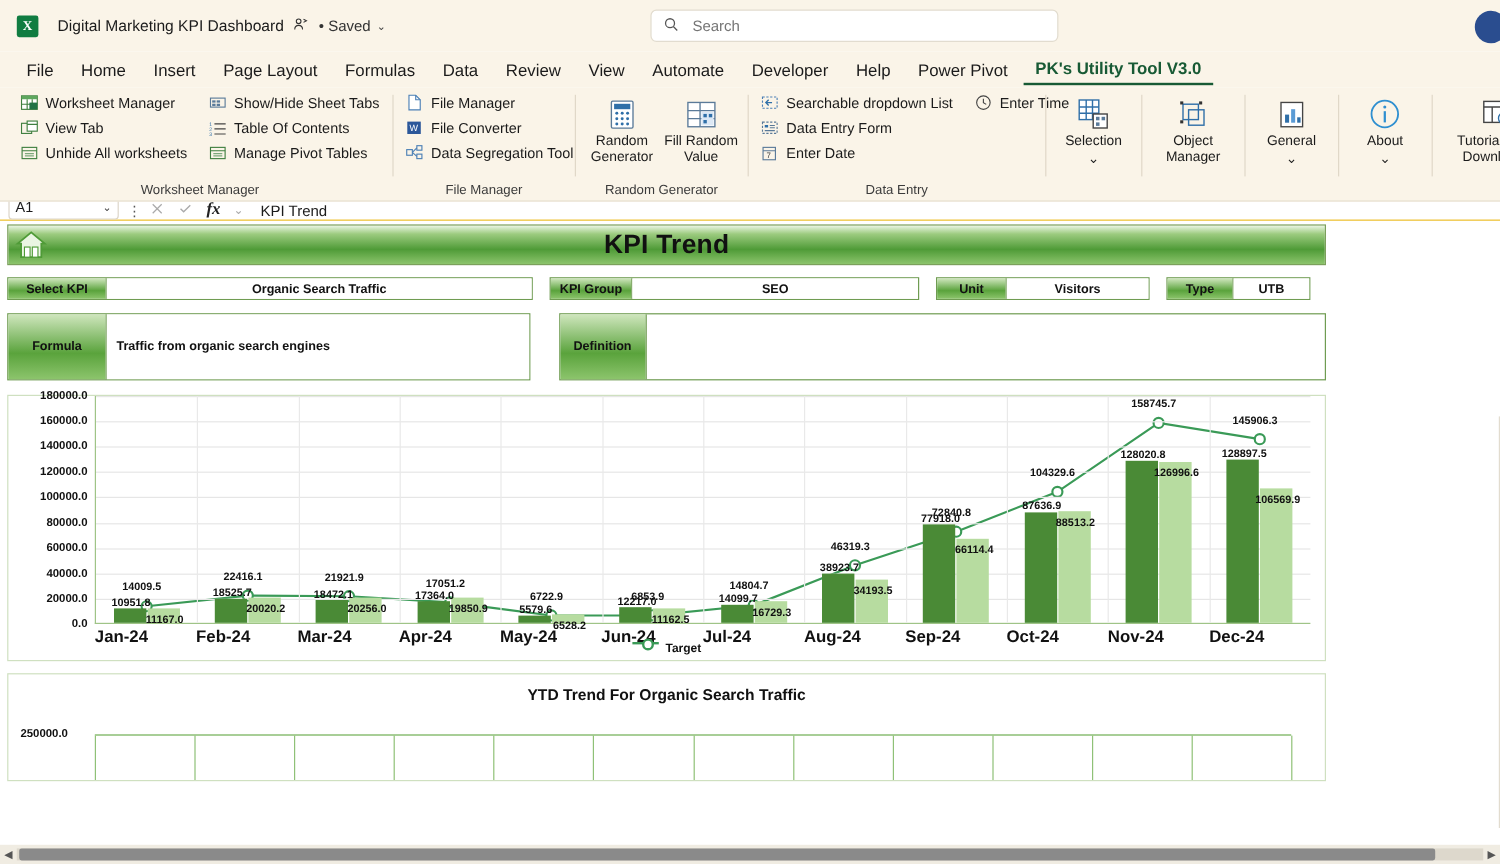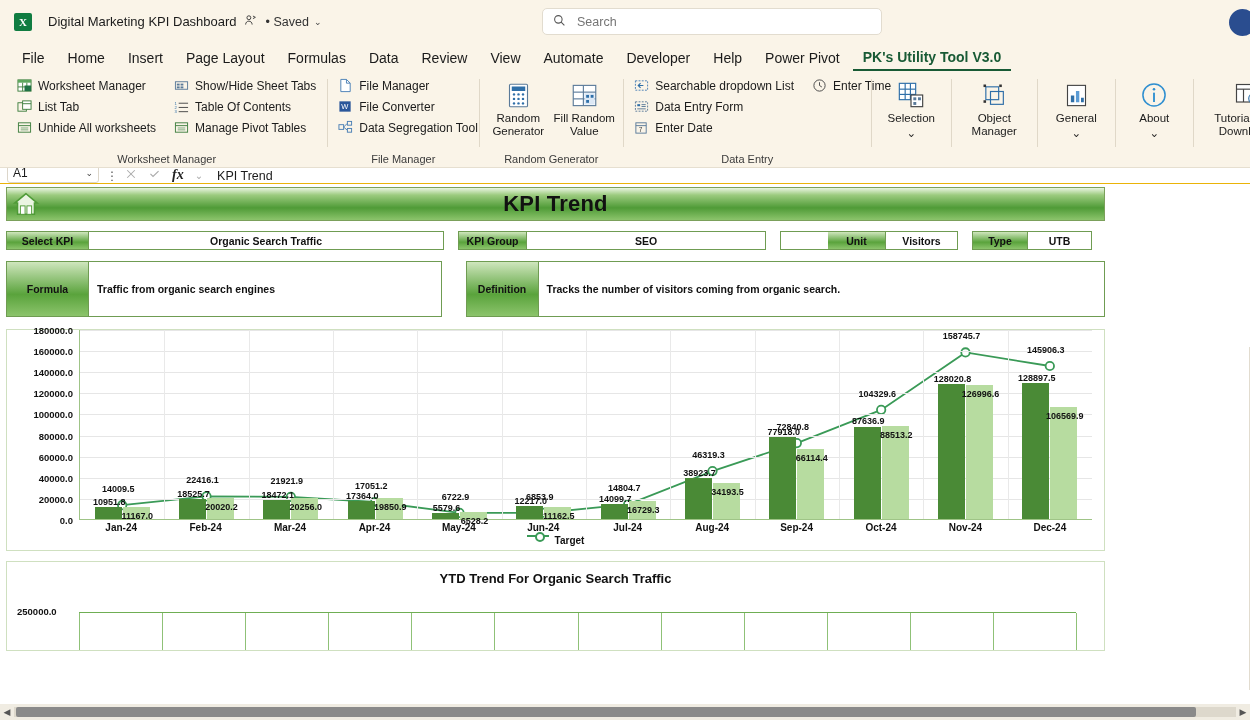--- a/index.html
+++ b/index.html
@@ -79,21 +79,21 @@
   .flabel{ background:linear-gradient(to bottom,#cfe6bd,#5aa33c 60%,#8cc46c);
            color:#111; font-weight:bold; font-size:10.5px; display:flex; align-items:center;
            justify-content:center; padding:0 8px; border-right:1px solid #6f9c52; white-space:nowrap;}
   .fval{ background:#fff; flex:1; display:flex; align-items:center; justify-content:center;
          font-weight:bold; font-size:10.5px; color:#111; padding:0 6px; white-space:nowrap;}
 
   .f-kpi{ width:438px; }
   .f-kpi .flabel{ width:82px; }
   .f-group{ width:308px; }
   .f-group .flabel{ width:68px; }
-  .f-unit{ width:178px;padding-left:47px; }
+  .f-unit{ width:178px; }
   .f-unit .flabel{ width:58px; }
   .f-type{ width:120px; }
   .f-type .flabel{ width:55px; }
 
   
   .defrow{ display:flex; margin:11px 145px 0 6px; gap:24px; }
   .defbox{ display:flex; border:1px solid #6f9c52; height:56px; }
   .defbox .flabel{ width:82px; border-right:1px solid #6f9c52; }
   .defbox .dval{ background:#fff; flex:1; display:flex; align-items:center;
                  font-weight:bold; font-size:10.5px; color:#111; padding:0 8px; }
@@ -109,21 +109,21 @@
   .ylabels{ position:absolute; left:0; top:0; width:62px; height:190px; }
   .ylab{ position:absolute; right:4px; font-size:9.5px; font-weight:bold; color:#111;
          transform:translateY(-50%); white-space:nowrap; }
 
   .plot{ position:absolute; left:64px; right:4px; top:0; height:190px;
          border-left:1px solid #9fc487; border-bottom:1px solid #9fc487; }
   .gridline{ position:absolute; left:0; right:0; height:1px; background:#e6e6e6; }
   .vline{ position:absolute; top:0; bottom:0; width:1px; background:#e9e9e9; }
 
   .cats{ position:absolute; left:64px; right:4px; top:192px; display:flex; }
-  .cat{ flex:1; text-align:center; font-size:10px; font-weight:bold; color:#111; }
+  .cat{ flex:1; font-size:14px; font-weight:bold; color:#111; }
 
   .barslot{ position:absolute; bottom:0; display:flex; align-items:flex-end; justify-content:center; gap:1px; }
   .bar{ width:27px; }
   .bar.dark{ background:#4a8a36; }
   .bar.light{ background:#b7dca0; }
 
   .dlabel{ position:absolute; font-size:9px; font-weight:bold; color:#111; white-space:nowrap;
            transform:translate(-50%,-100%); }
 
   .legend{ position:absolute; left:0; right:0; bottom:4px; display:flex; justify-content:center;
@@ -211,21 +211,21 @@
           <span>Worksheet Manager</span>
         </div>
         <div class="ritem">
           <span class="ico">
               <svg width="15" height="15" viewBox="0 0 16 16">
                 <rect x="1" y="4" width="9" height="9" fill="none" stroke="#3f7f3f"></rect>
                 <rect x="6" y="2" width="9" height="9" fill="#fff" stroke="#3f7f3f"></rect>
                 <line x1="6" y1="5" x2="15" y2="5" stroke="#3f7f3f"></line>
               </svg>
             </span>
-          <span>List Tab</span>
+          <span>View Tab</span>
         </div>
         <div class="ritem">
           <span class="ico">
               <svg width="15" height="15" viewBox="0 0 16 16">
                 <rect x="1.5" y="3" width="13" height="10" fill="none" stroke="#3f7f3f"></rect>
                 <line x1="1.5" y1="6" x2="14.5" y2="6" stroke="#3f7f3f"></line>
                 <line x1="4" y1="8.5" x2="12" y2="8.5" stroke="#7ba87b"></line>
                 <line x1="4" y1="10.5" x2="12" y2="10.5" stroke="#7ba87b"></line>
               </svg>
             </span>
@@ -542,21 +542,20 @@
     </div>
   </div>
 
   <div class="defrow">
     <div class="defbox d-formula">
       <div class="flabel">Formula</div>
       <div class="dval">Traffic from organic search engines</div>
     </div>
     <div class="defbox d-definition">
       <div class="flabel">Definition</div>
-      <div class="dval">Tracks the number of visitors coming from organic search.</div>
     </div>
   </div>
 
   <div class="chartcard">
     <div class="plotwrap">
       <div class="ylabels" id="mtd-ylabels">
           <div class="ylab" style="top: 190px;">0.0</div>
           <div class="ylab" style="top: 168.889px;">20000.0</div>
           <div class="ylab" style="top: 147.778px;">40000.0</div>
           <div class="ylab" style="top: 126.667px;">60000.0</div>

